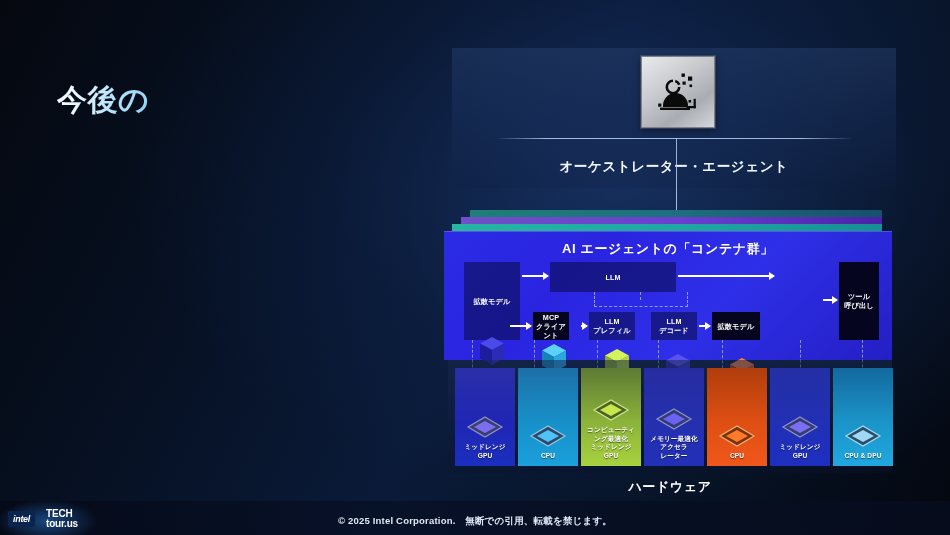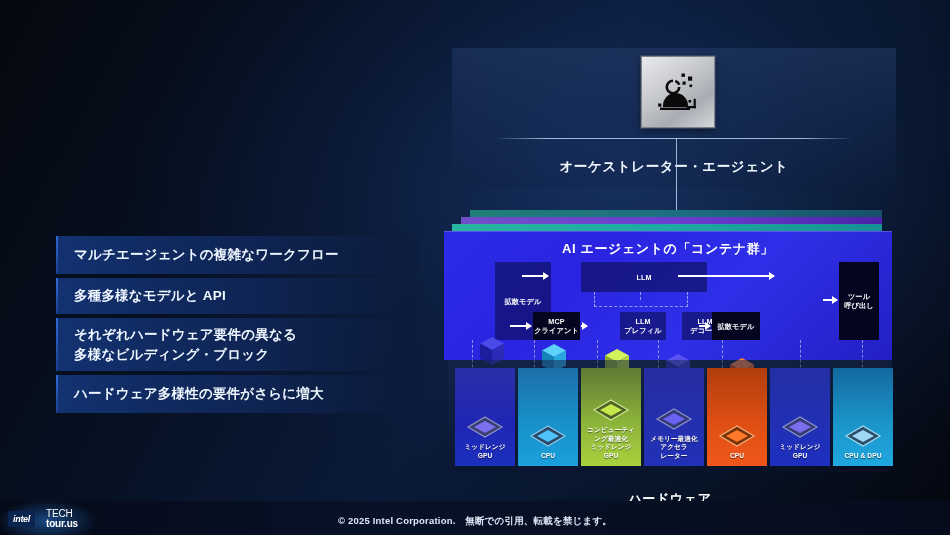--- a/index.html
+++ b/index.html
@@ -108,26 +108,26 @@
     position:absolute;
     background:#0a0a33;
     color:#ffffff;
     display:flex;align-items:center;justify-content:center;
     text-align:center;
     font-size:7.2px;font-weight:700;line-height:1.25;
     letter-spacing:.1px;
     white-space:pre-line;
     box-sizing:border-box;
   }
-  .cbox.semi{background:rgba(10,14,80,.60);margin-left:31px;}
+  .cbox.semi{background:rgba(10,14,80,.60);}
   .cbox.dark{background:#05051f;}
 
   #box-diffusion{left:20px;top:31px;width:56px;height:78px;}
   #box-llm{left:106px;top:31px;width:126px;height:30px;}
-  #box-mcp{left:89px;top:81px;width:47px;height:28px;}
+  #box-mcp{left:89px;top:81px;width:36px;height:28px;}
   #box-prefill{left:145px;top:81px;width:46px;height:28px;}
   #box-decode{left:207px;top:81px;width:46px;height:28px;}
   #box-dataproc{left:268px;top:81px;width:48px;height:28px;}
   #box-voice{left:333px;top:31px;width:44px;height:78px;}
   #box-tool{left:395px;top:31px;width:40px;height:78px;}
 
   
   .carrow{position:absolute;height:2px;background:#ffffff;}
   .carrow::after{
     content:"";position:absolute;right:-1px;top:-3px;
@@ -178,21 +178,21 @@
   .hwcol .chip svg{display:block;}
   .hwlabel{
     color:#ffffff;text-align:center;
     font-size:6.6px;font-weight:700;line-height:1.28;
     letter-spacing:.1px;white-space:pre-line;
     text-shadow:0 1px 1px rgba(0,0,0,.55);
   }
   #hw-footer{
     position:absolute;left:448px;top:478px;width:444px;
     text-align:center;color:#ffffff;
-    font-size:13px;font-weight:700;letter-spacing:.6px;margin-top:12px;
+    font-size:13px;font-weight:700;letter-spacing:.6px;
   }
 
   
   #footer-bar{
     position:absolute;left:0;bottom:0;width:950px;height:34px;
     background:linear-gradient(90deg,#050a18 0%,#071128 40%,#060c1c 100%);
   }
   #logo-glow{
     position:absolute;left:0;bottom:0;width:118px;height:46px;
     background:radial-gradient(ellipse 70px 30px at 40% 70%, rgba(40,120,210,.55), rgba(10,30,70,0) 72%);
@@ -200,51 +200,37 @@
   #intel-logo{
     position:absolute;left:8px;bottom:8px;
     background:#0a2450;color:#ffffff;
     padding:3px 5px;border-radius:2px;
     font-size:9px;font-weight:700;font-style:italic;letter-spacing:-.3px;
   }
   #tour-logo{
     position:absolute;left:46px;bottom:6px;
     color:#ffffff;line-height:1.02;
   }
-  #tour-logo .t1{font-size:10px;font-weight:400;letter-spacing:-.2px;}
+  #tour-logo .t1{font-size:10px;font-weight:700;letter-spacing:-.2px;}
   #tour-logo .t2{font-size:10px;font-weight:700;letter-spacing:-.2px;}
   #copyright{
     position:absolute;left:0;bottom:7px;width:950px;
     text-align:center;color:#dfe8f6;
     font-size:9.5px;font-weight:700;letter-spacing:.2px;
   }
 </style>
 </head>
 <body>
 
 <div id="slide">
 
   <div id="title">
-  </div>
-
-  <div id="bullets">
-    <div class="bullet b1">
-      <span>マルチエージェントの複雑なワークフロー</span>
-    </div>
-    <div class="bullet b2">
-      <span>多種多様なモデルと API</span>
-    </div>
-    <div class="bullet b3">
-      <span>それぞれハードウェア要件の異なる
-多様なビルディング・ブロック</span>
-    </div>
-    <div class="bullet b4">
-      <span>ハードウェア多様性の要件がさらに増大</span>
-    </div>
-  </div>
+    <span>今後の</span>
+  </div>
+
 
   <div id="orch-panel"></div>
 
   <div id="orch-icon">
     <svg width="46" height="44" viewBox="0 0 46 44" aria-hidden="true">
       <g fill="#0a0a0a">
 
         <path d="M18 9.5a7.5 7.5 0 1 0 7.5 7.5h-2.6A4.9 4.9 0 1 1 18 12.1z"></path>
         <path d="M20.6 9.7a7.5 7.5 0 0 1 4.9 4.6l-2.4.9a4.9 4.9 0 0 0-3.2-3z"></path>
 

